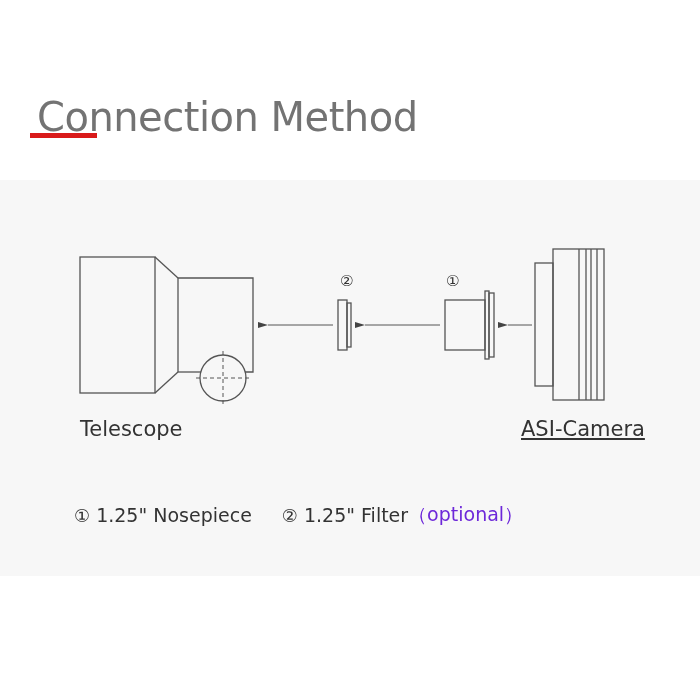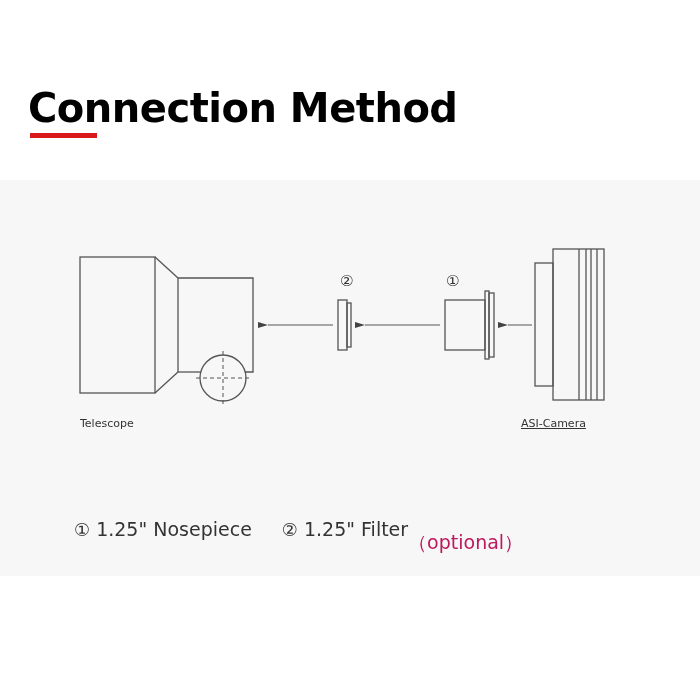--- a/index.html
+++ b/index.html
@@ -1,43 +1,43 @@
 <!DOCTYPE html>
 <html><head>
 <meta charset="utf-8">
 <style>
   html, body { margin: 0; padding: 0; }
   body {
     width: 700px; height: 700px; background: #ffffff; position: relative; overflow: hidden;
     font-family: "Liberation Sans", "DejaVu Sans", sans-serif; color: #333333;
   }
   .title {
-    position: absolute; left: 28px; top: 80px; margin: 0;
-    font-family: "DejaVu Sans", sans-serif; font-weight: bold;
-    font-size: 40px; letter-spacing: -0.5px; color: #000000; line-height: 56px;
+    position: absolute; left: 28px; top: 80px; margin: 9px;
+    font-family: "DejaVu Sans", sans-serif; font-weight: normal;
+    font-size: 40px; letter-spacing: -0.5px; color: #737373; line-height: 56px;
   }
   .title-underline {
     position: absolute; left: 30px; top: 133px; width: 67px; height: 5px; background: #d91a1a;
   }
   .panel {
     position: absolute; left: 0; top: 180px; width: 700px; height: 396px; background: #f7f7f7;
   }
   svg.diagram { position: absolute; left: 0; top: 0; }
   .label {
-    position: absolute; font-family: "DejaVu Sans", sans-serif; font-size: 11px; color: #333333;
+    position: absolute; font-family: "DejaVu Sans", sans-serif; font-size: 21px; color: #333333;
     white-space: nowrap;
   }
   .legend {
     position: absolute; left: 74px; top: 502px; font-family: "DejaVu Sans", sans-serif;
     font-size: 19px; color: #333333; white-space: nowrap; display: flex; align-items: center;
   }
   .legend .item { display: inline-flex; align-items: center; }
   .legend .item + .item { margin-left: 30px; }
   .legend .num { font-size: 18px; margin-right: 6px; }
-  .legend .optional { color: #be185d; margin-top: 28px; }
+  .legend .optional { color: #6d28d9; }
 </style>
 </head>
 <body>
 
 <h1 class="title">Connection Method</h1>
 <div class="title-underline"></div>
 
 <div class="panel"></div>
 
 <svg class="diagram" width="700" height="700" viewBox="0 0 700 700">

